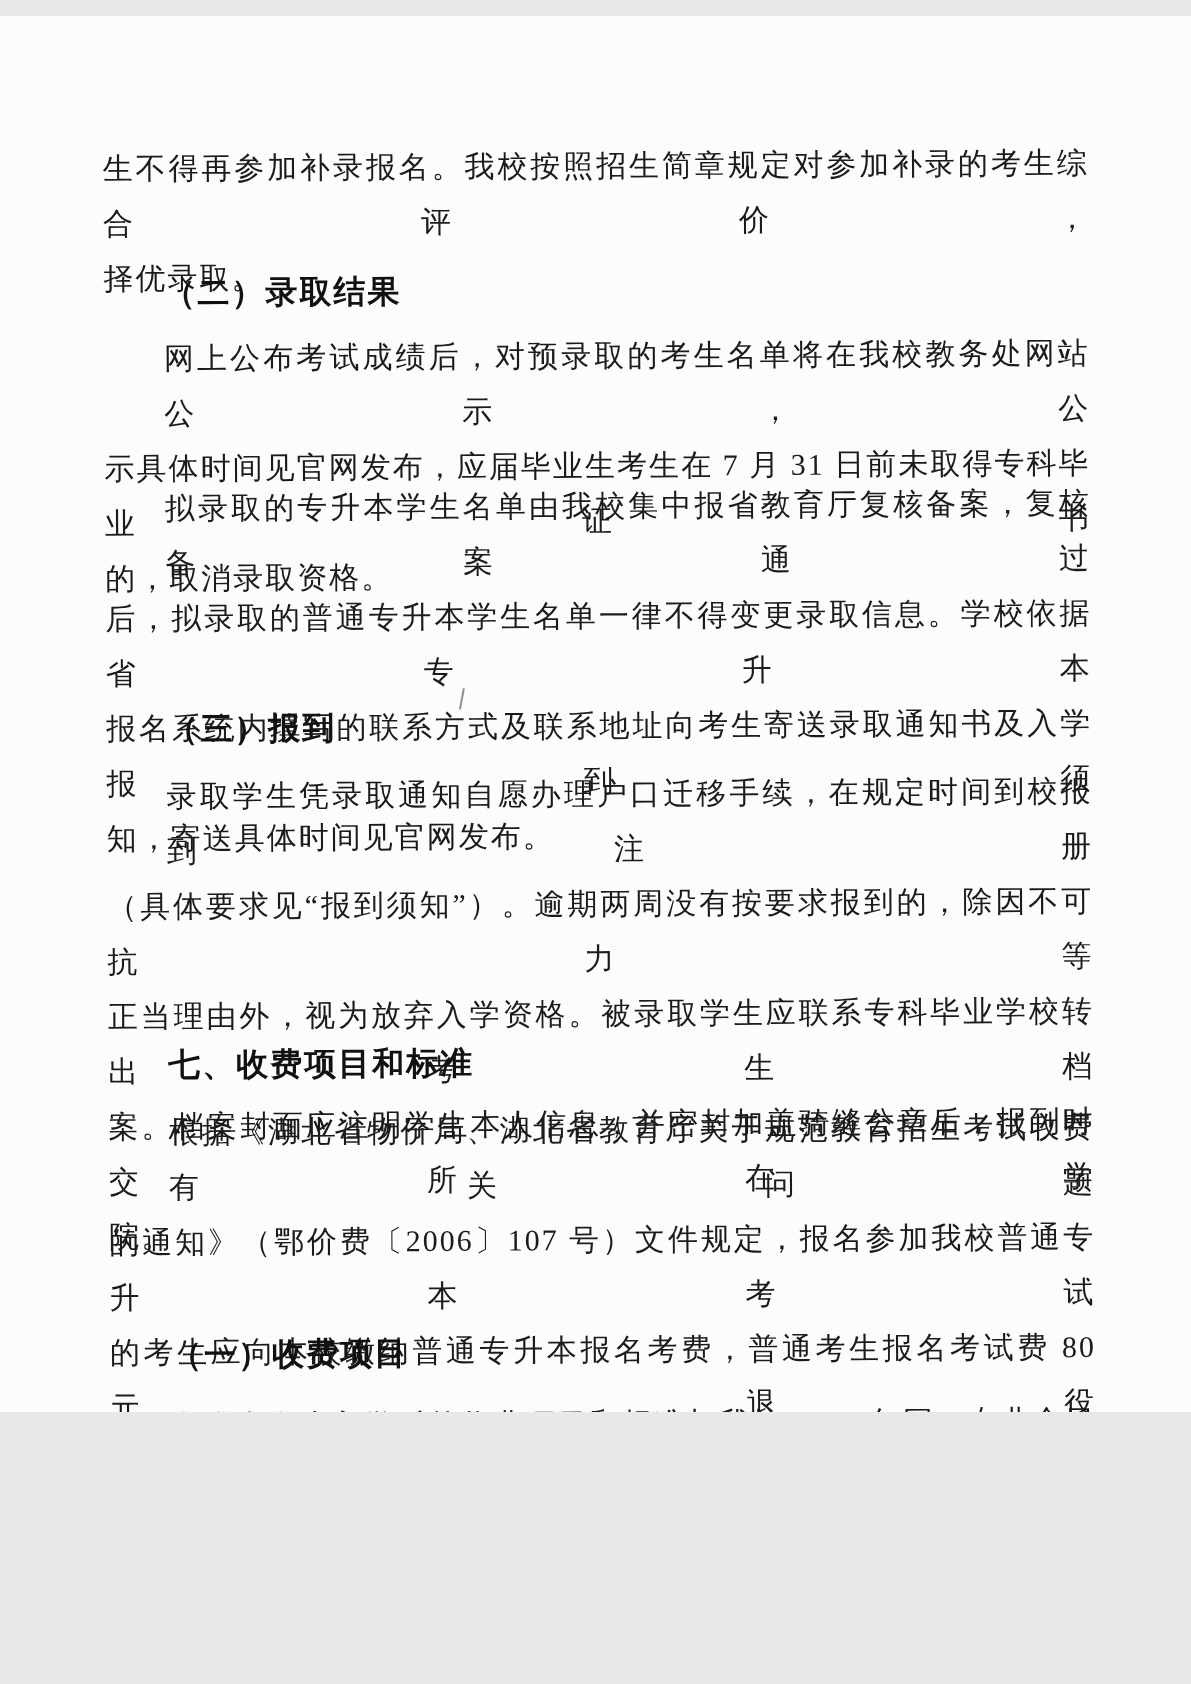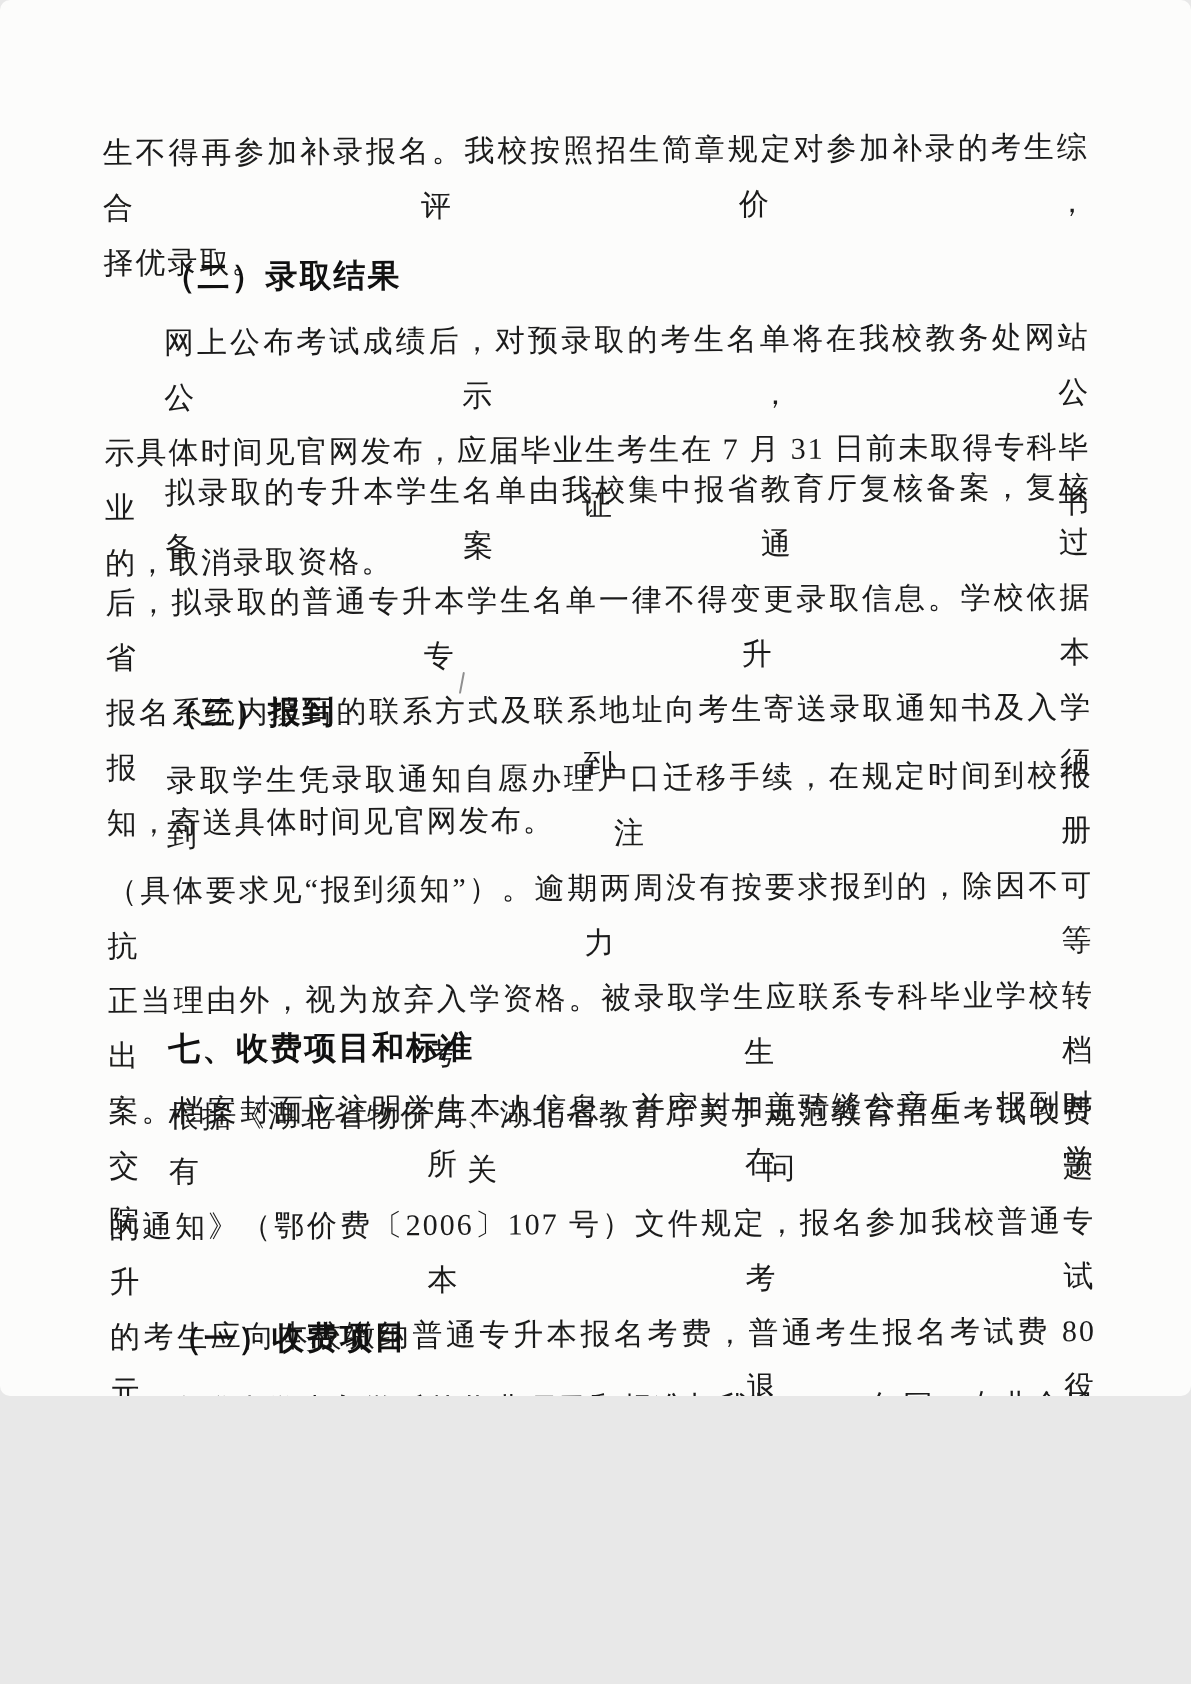--- a/index.html
+++ b/index.html
@@ -4,25 +4,24 @@
 <style>
   html, body {
     margin: 0;
     padding: 0;
     background: #e8e8e8;
   }
   .sheet {
     position: relative;
     width: 1191px;
     height: 1396px;
-    margin: 0 auto;
+    margin: 16px auto;
     background: #fcfcfb;
     overflow: hidden;
     color: #1b1b1b;
-    border-radius: 10px;
   }
   .tilt {
     position: absolute;
     inset: 0;
     transform: rotate(-0.35deg);
     transform-origin: 50% 50%;
   }
   .para {
     position: absolute;
     left: 106px;

